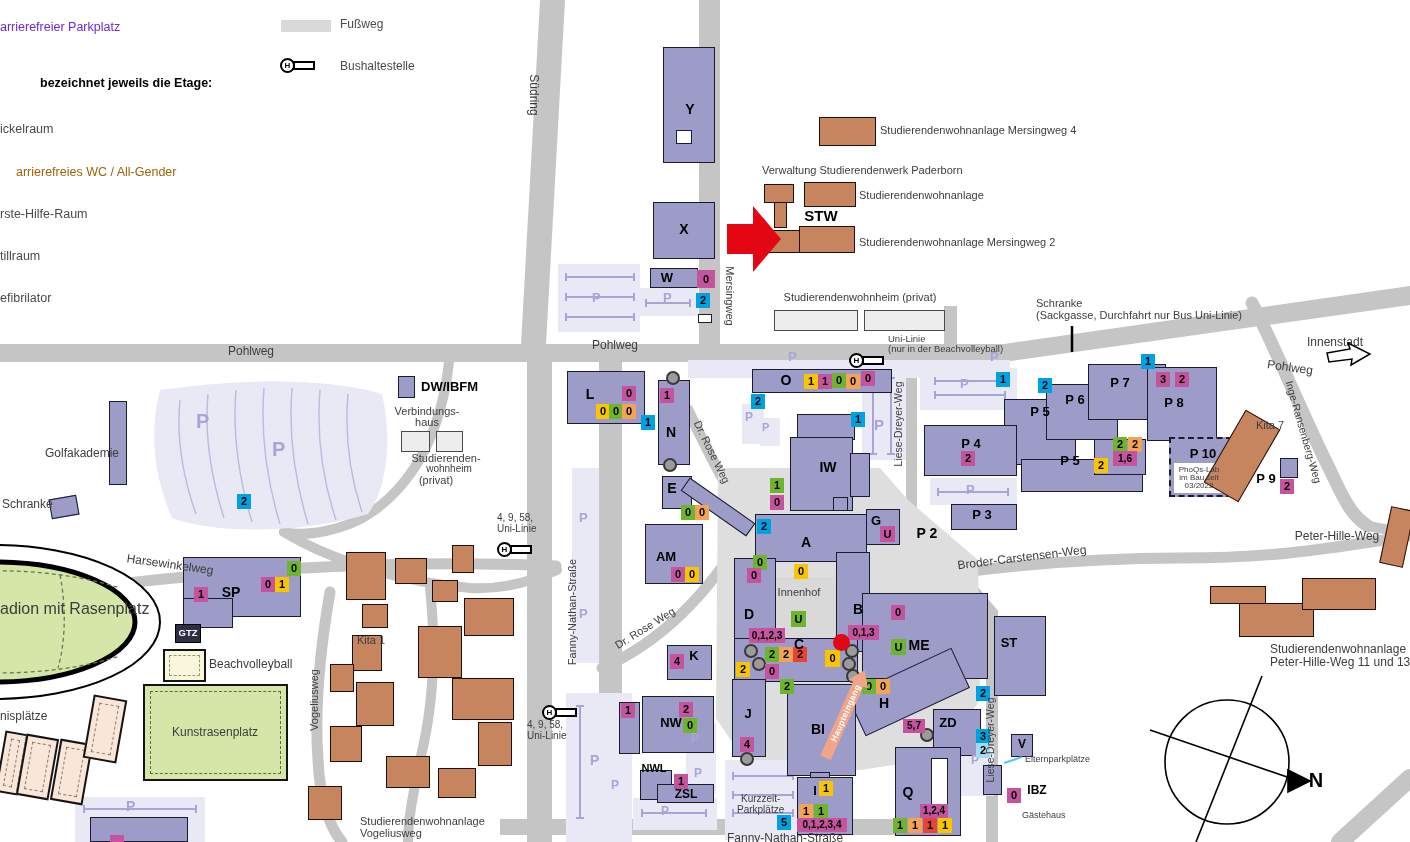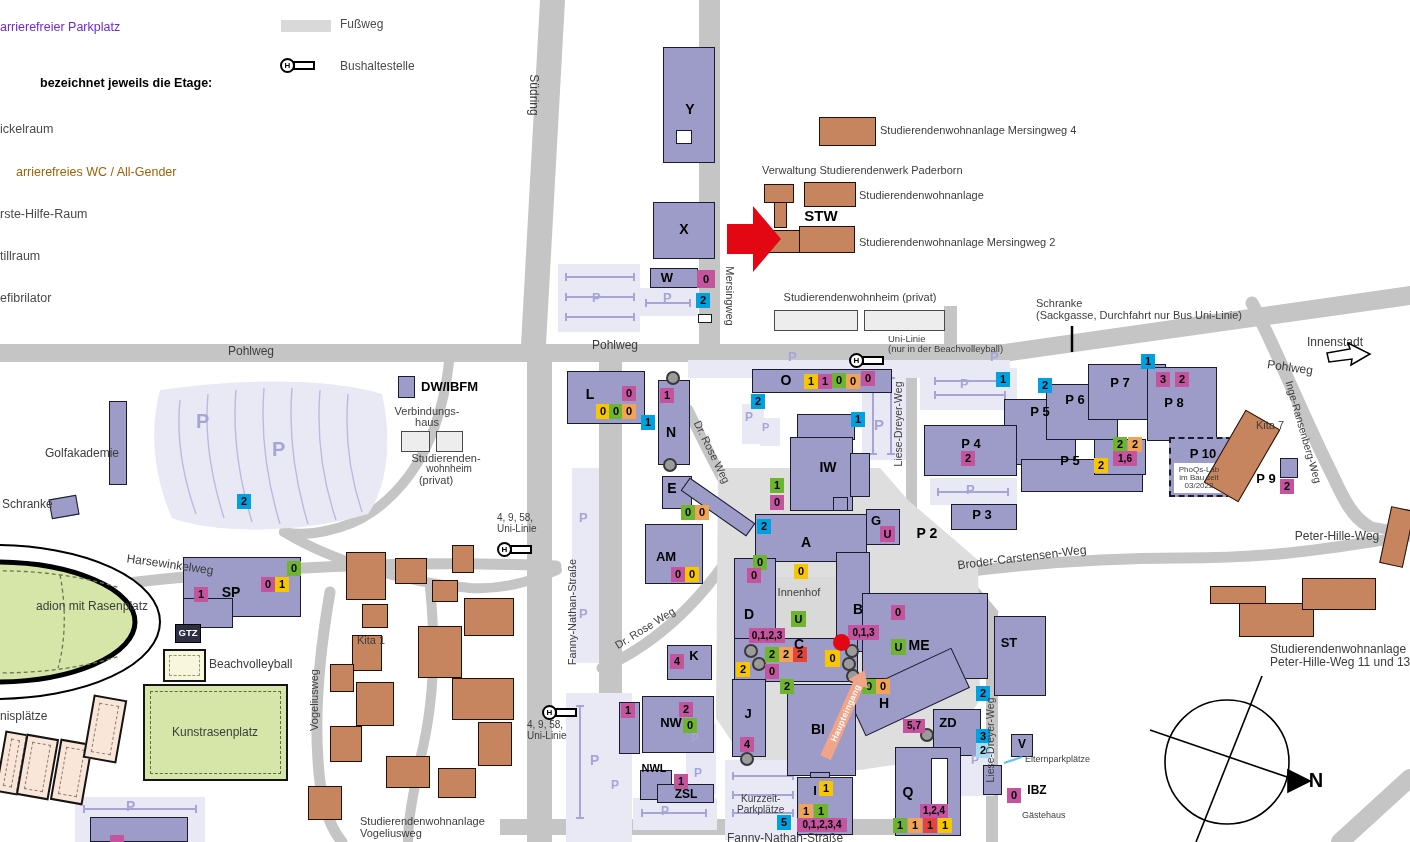--- a/index.html
+++ b/index.html
@@ -419,21 +419,21 @@
       <div class="lbl" style="left: 427px; top: 422px; font-size: 11px; transform: translate(-50%, -50%);">haus</div>
       <div class="lbl" style="left: 446px; top: 458px; font-size: 11px; transform: translate(-50%, -50%);">Studierenden-</div>
       <div class="lbl" style="left: 449px; top: 469px; font-size: 10px; transform: translate(-50%, -50%);">wohnheim</div>
       <div class="lbl" style="left: 436px; top: 480px; font-size: 11px; transform: translate(-50%, -50%);">(privat)</div>
       <div class="lbl" style="left: 497px; top: 512px; font-size: 10px;">4, 9, 58,</div>
       <div class="lbl" style="left: 497px; top: 523px; font-size: 10px;">Uni-Linie</div>
       <div class="lbl" style="left: 527px; top: 719px; font-size: 10px;">4, 9, 58,</div>
       <div class="lbl" style="left: 527px; top: 730px; font-size: 10px;">Uni-Linie</div>
       <div class="lbl" style="left: 45px; top: 447px; font-size: 12px;">Golfakademie</div>
       <div class="lbl" style="left: 2px; top: 498px; font-size: 12px;">Schranke</div>
-      <div class="lbl" style="left: 0px; top: 600px; font-size: 12px; margin-left: 36px;">adion mit Rasenplatz</div>
+      <div class="lbl" style="left: 0px; top: 600px; font-size: 16px;">adion mit Rasenplatz</div>
       <div class="lbl" style="left: 799px; top: 592px; font-size: 11px; transform: translate(-50%, -50%);">Innenhof</div>
       <div class="lbl" style="left: 357px; top: 634px; font-size: 11px;">Kita 1</div>
       <div class="lbl" style="left: 1256px; top: 419px; font-size: 11px;">Kita 7</div>
       <div class="lbl" style="left: 209px; top: 658px; font-size: 12px;">Beachvolleyball</div>
       <div class="lbl" style="left: 215px; top: 733px; font-size: 12px; transform: translate(-50%, -50%);">Kunstrasenplatz</div>
       <div class="lbl" style="left: 0px; top: 710px; font-size: 12px;">nisplätze</div>
       <div class="lbl" style="left: 741px; top: 793px; font-size: 10px;">Kurzzeit-</div>
       <div class="lbl" style="left: 737px; top: 804px; font-size: 10px;">Parkplätze</div>
       <div class="lbl" style="left: 1025px; top: 754px; font-size: 9px;">Elternparkplätze</div>
       <div class="lbl" style="left: 1022px; top: 810px; font-size: 9px;">Gästehaus</div>

